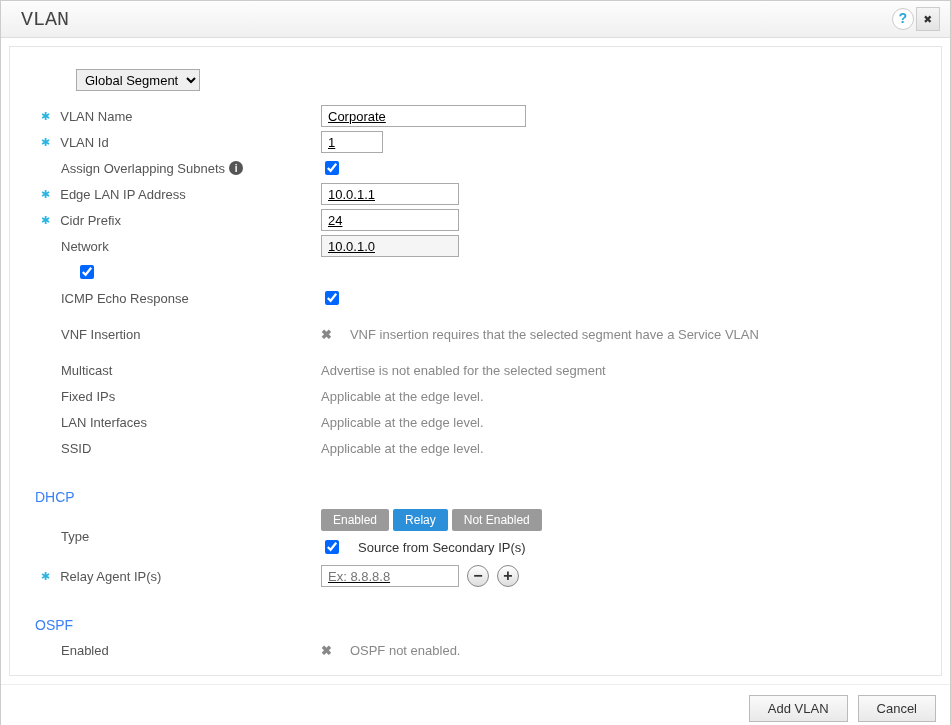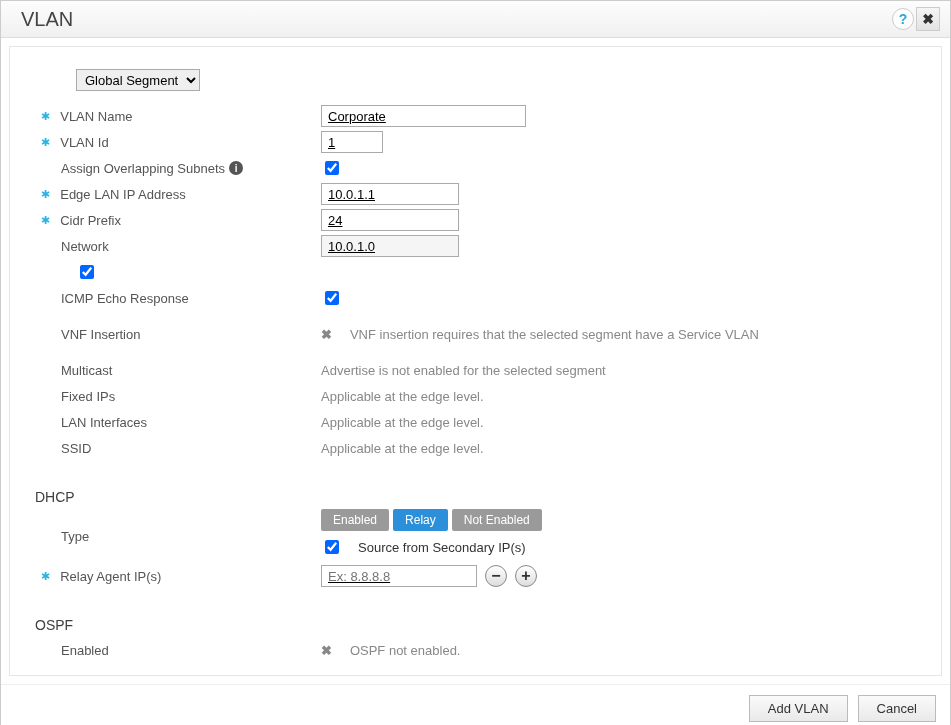--- a/index.html
+++ b/index.html
@@ -15,20 +15,21 @@
     border: 1px solid #ccc;
     background: #fff;
   }
   .dialog-header {
     display: flex;
     align-items: flex-end;
     justify-content: space-between;
     padding: 6px 10px 6px 20px;
     border-bottom: 1px solid #ddd;
     background: linear-gradient(#fdfdfd, #f0f0f0);
+    font-family: Liberation Mono, monospace;
   }
   .dialog-header h1 {
     margin: 0;
     font-size: 20px;
     font-weight: 400;
     color: #444;
   }
   .header-icons {
     display: flex;
     align-items: center;
@@ -92,21 +93,21 @@
   }
   .value-col {
     flex: 1;
     display: flex;
     align-items: center;
     gap: 8px;
     padding-left: 41px;
   }
   .section-title {
     font-size: 14px;
-    color: #404040;
+    color: #3b82f6;
     margin: 28px 0 4px 0;
     font-weight: 400;
   }
   select {
     border: 1px solid #aaa;
     padding: 2px 4px;
     font-size: 13px;
     height: 22px;
   }
   input[type="text"] {
@@ -119,21 +120,21 @@
   input[type="checkbox"] {
     width: 14px;
     height: 14px;
     accent-color: #0066ff;
   }
   .input-vlan-name { width: 205px; }
   .input-vlan-id { width: 62px; }
   .input-ip { width: 138px; }
   .input-cidr { width: 138px; }
   .input-network { width: 138px; background: #f5f5f5; }
-  .input-relay { width: 156px; }
+  .input-relay { width: 138px; }
   .info-icon {
     display: inline-flex;
     width: 14px;
     height: 14px;
     border-radius: 50%;
     background: #555;
     color: #fff;
     align-items: center;
     justify-content: center;
     font-size: 10px;

